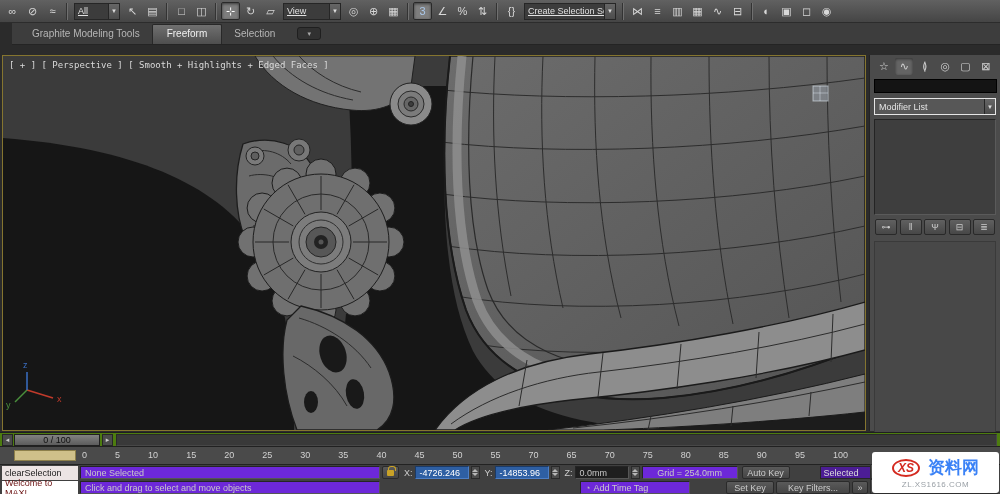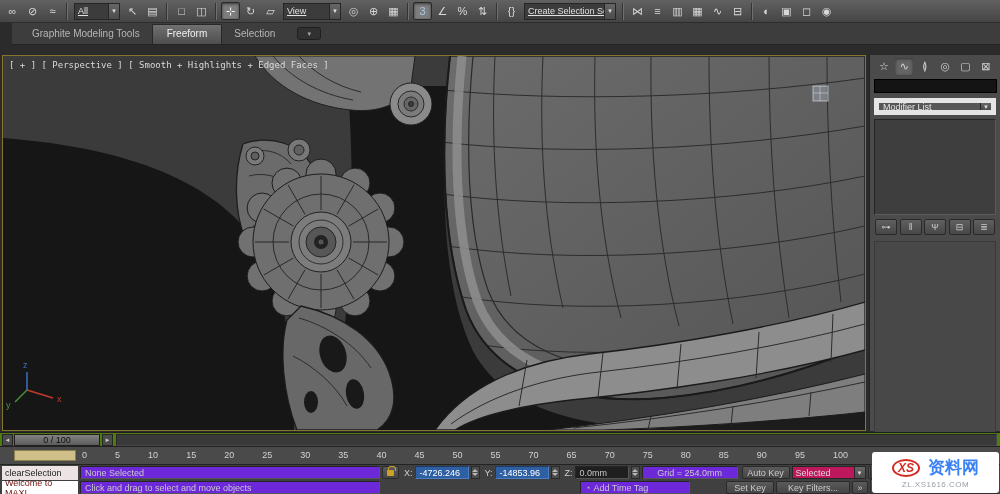--- a/index.html
+++ b/index.html
@@ -28,21 +28,21 @@
 #viewport svg{display:block;width:100%;height:100%;}
 .vplabel{position:absolute;left:6px;top:4px;font-family:"DejaVu Sans Mono",monospace;font-size:9px;color:#dadada;white-space:nowrap;}
 
 
 #cmdpanel{position:absolute;left:869px;top:55px;width:131px;height:376px;background:#4b4b4b;border-left:1px solid #232323;padding:3px 4px;}
 .cp-tabs{display:flex;justify-content:space-between;padding:0 1px 3px;}
 .cp-tab{width:18px;height:17px;display:flex;align-items:center;justify-content:center;color:#d2d2d2;font-size:11px;border-radius:2px;}
 .cp-tab.active{background:#646464;box-shadow:inset 0 1px 3px rgba(0,0,0,.5);}
 .cp-name-row{display:flex;gap:4px;margin:1px 0 5px;}
 .cp-name{flex:1;height:14px;background:#141414;border:1px solid #000;color:#ddd;font-size:9px;padding:0 2px;}
-.cp-modlist{height:17px;background:#575757;border:5px solid #e5e5e5;display:flex;align-items:center;padding-left:4px;font-size:9px;color:#e4e4e4;}
+.cp-modlist{height:17px;background:#575757;border:1px solid #e5e5e5;display:flex;align-items:center;padding-left:4px;font-size:9px;color:#e4e4e4;}
 .cp-modlist .dlabel{flex:1;}
 .cp-stack{height:96px;background:#3e3e3e;border:1px solid;border-color:#242424 #5a5a5a #5a5a5a #242424;margin-top:4px;}
 .cp-stackbtns{display:flex;justify-content:space-between;padding:4px 1px 3px;}
 .cp-sbtn{width:22px;height:16px;background:linear-gradient(#606060,#474747);border:1px solid #292929;border-radius:2px;color:#ccc;font-size:9px;display:flex;align-items:center;justify-content:center;}
 .cp-rollout{height:192px;background:#484848;border:1px solid #3a3a3a;margin-top:3px;}
 
 
 #timeslider{position:absolute;left:0;top:432px;width:100%;height:14px;background:#4d7c0f;border-top:1px solid #1e1e1e;display:flex;align-items:center;}
 .ts-arrow{width:11px;height:12px;background:#4b4b4b;border:1px solid #272727;color:#ccc;font-size:7px;display:flex;align-items:center;justify-content:center;margin-left:2px;flex:none;}
 .ts-handle{width:86px;height:12px;margin-left:1px;background:linear-gradient(#828282,#5c5c5c);border:1px solid #202020;display:flex;align-items:center;justify-content:center;color:#101010;font-size:9px;flex:none;}
@@ -66,21 +66,21 @@
 .coordlab{color:#cfcfcf;margin-left:3px;flex:none;}
 .coordf{width:54px;flex:none;background:#1f1f1f;color:#c8c8c8;}
 .coordf.sel{background:#2e5fa3;color:#fff;border-color:#1b3a66 #4d7ec4 #4d7ec4 #1b3a66;}
 .spin{display:flex;flex-direction:column;justify-content:center;align-items:center;gap:1px;width:9px;height:13px;background:#4c4c4c;border:1px solid #2a2a2a;flex:none;}
 .spin i{width:0;height:0;border-left:3px solid transparent;border-right:3px solid transparent;display:block;}
 .spin .up{border-bottom:3px solid #b8b8b8;}
 .spin .dn{border-top:3px solid #b8b8b8;}
 .gridfield{width:96px;justify-content:center;flex:none;}
 .grow{flex:1;}
 .kbtn{width:48px;flex:none;}
-.kdrop{width:74px;flex:none;padding:0;height:13px;background:#be185d;border:1px solid #262626;display:flex;align-items:center;}
+.kdrop{width:74px;flex:none;padding:0;height:13px;background:#4c1d95;border:1px solid #262626;display:flex;align-items:center;margin-left:28px;}
 .kdrop .dlabel{flex:1;padding:0 3px;color:#ddd;}
 .navbtn16{width:16px;flex:none;}
 .lockbtn{width:17px;flex:none;}
 .lock{width:8px;height:6px;background:#c9a227;position:relative;border-radius:1px;}
 .lock:before{content:"";position:absolute;left:1px;top:-4px;width:6px;height:4px;border:1px solid #c9a227;border-bottom:none;border-radius:3px 3px 0 0;}
 .ttag{width:110px;flex:none;}
 .ttag .clock{margin-right:3px;color:#bbb;}
 
 
 #navgrid{position:absolute;right:2px;top:464px;width:128px;height:30px;display:grid;grid-template-columns:repeat(4,1fr);grid-template-rows:repeat(2,1fr);z-index:5;}

